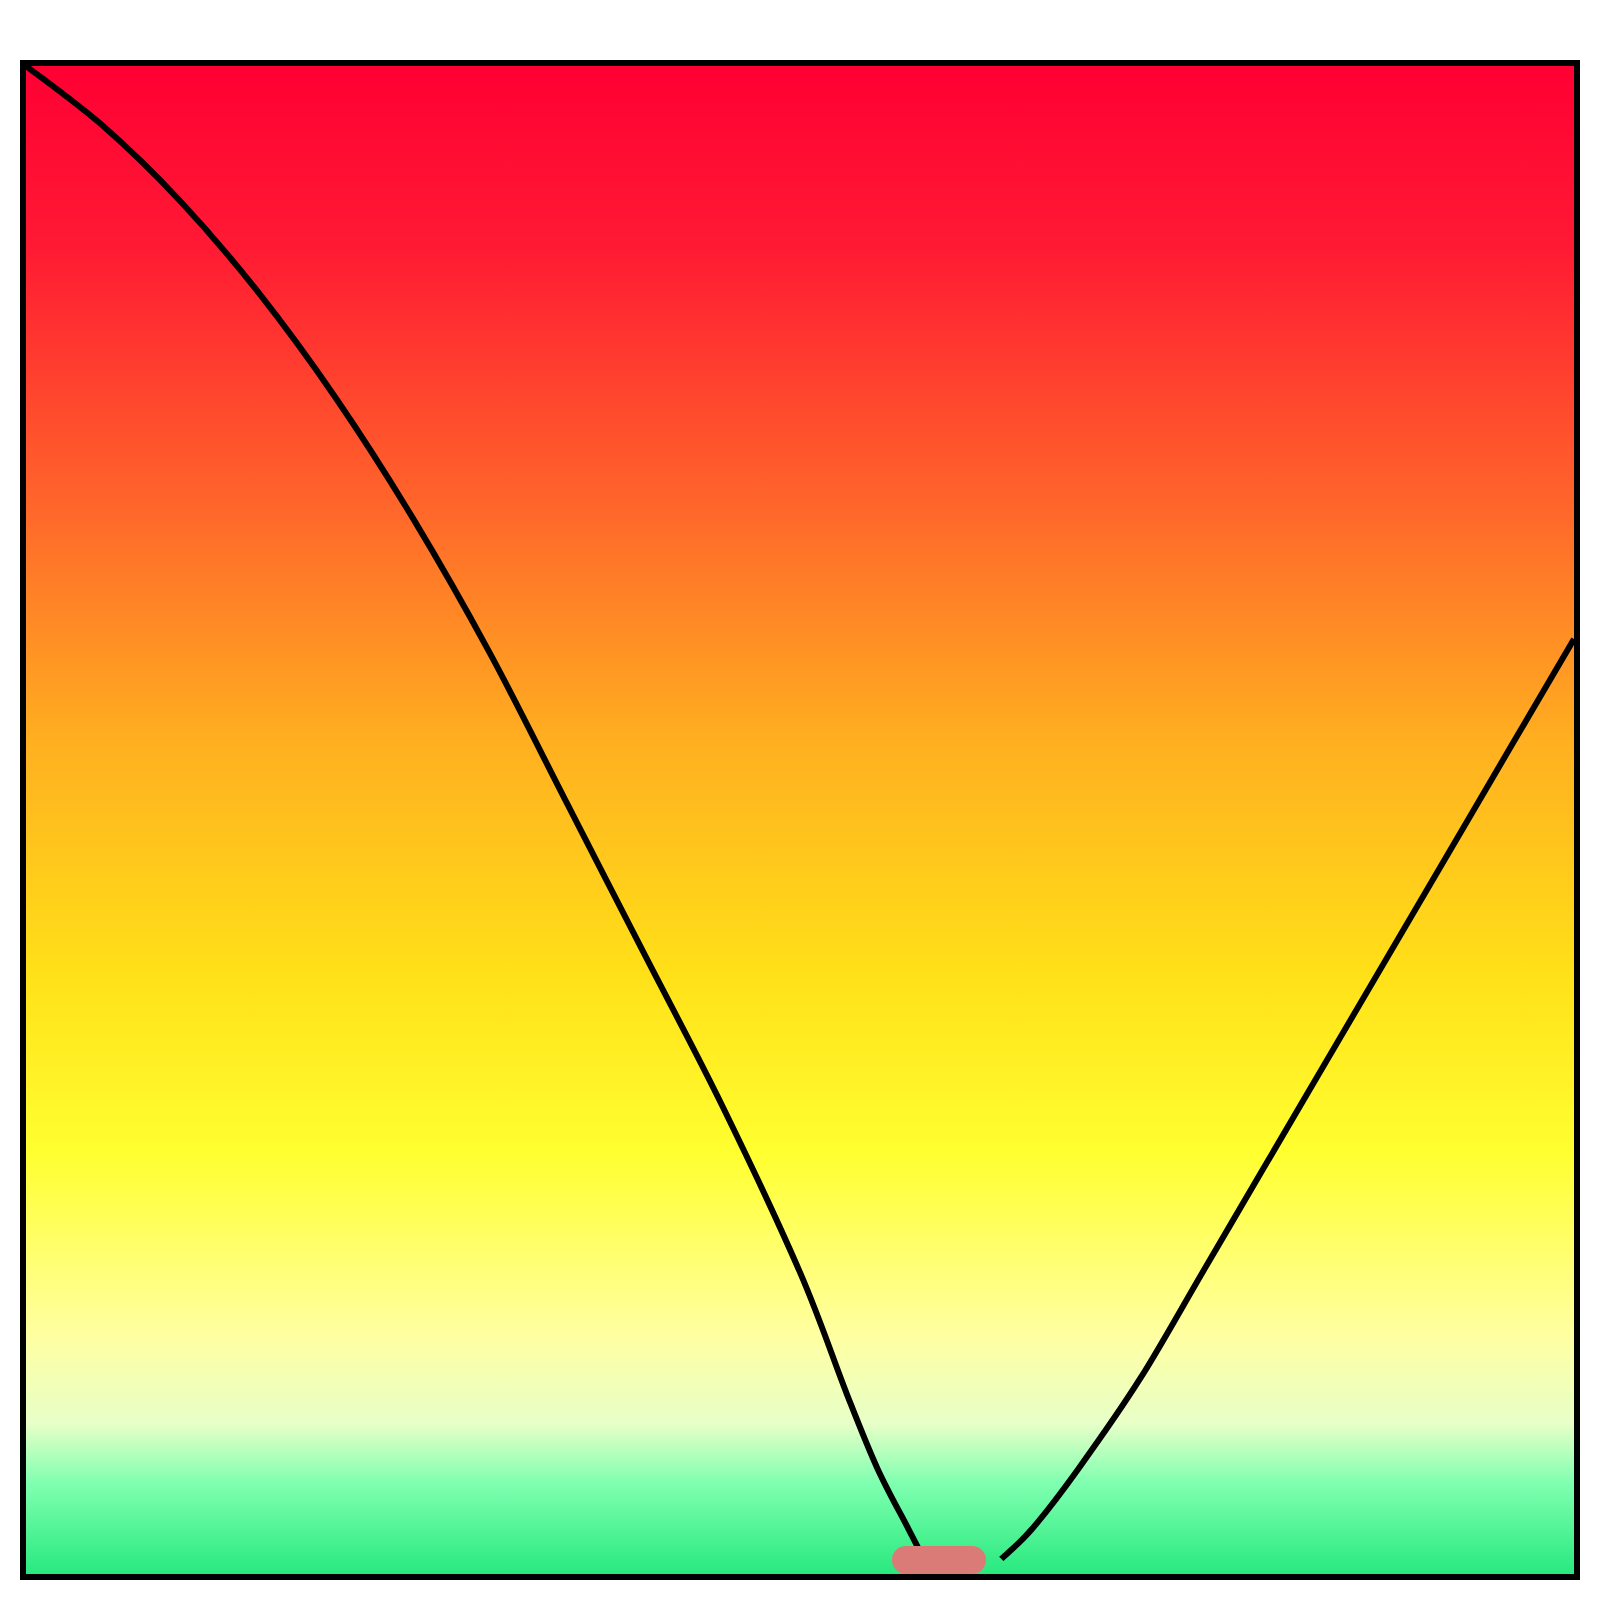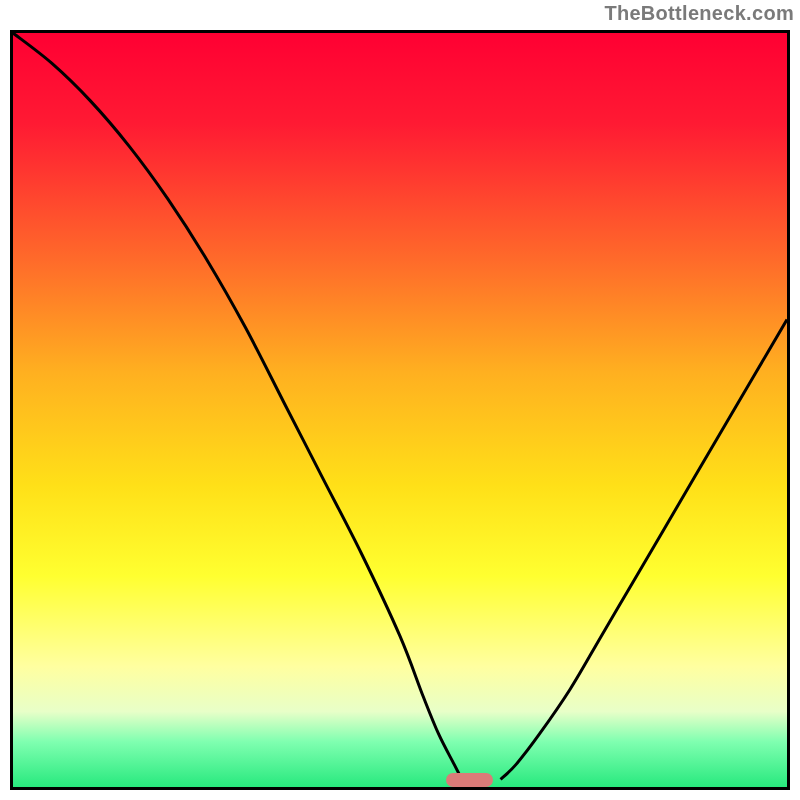--- a/index.html
+++ b/index.html
@@ -19,21 +19,20 @@
           #e8ffc8 90%,
           #7fffb0 94%,
           #28e97e 100%)}
   svg.curve{position:absolute;inset:0;width:100%;height:100%}
   .marker{position:absolute;height:14px;border-radius:7px;background:#da7b78}
 </style>
 </head>
 <body>
 
 <div class="stage">
-  <div class="watermark">TheBottleneck.com</div>
 
   <div class="plot">
     <div class="grad"></div>
 
     <svg class="curve" viewBox="0 0 774 754" preserveAspectRatio="none">
       <path id="curve-left" fill="none" stroke="#000000" stroke-width="3" d="M 0,0 C 6.45,5.026666666666681 25.800000000000004,18.85000000000008 38.7,30.160000000000082 C 51.6,41.470000000000084 64.5,54.03666666666669 77.4,67.86000000000001 C 90.30000000000001,81.68333333333334 103.19999999999999,96.76333333333336 116.1,113.10000000000002 C 129,129.4366666666667 141.9,147.03 154.8,165.88 C 167.70000000000002,184.73 180.6,204.8366666666667 193.5,226.20000000000005 C 206.4,247.5633333333334 219.29999999999998,270.18333333333334 232.2,294.06 C 245.1,317.93666666666667 258,344.32666666666665 270.9,369.46 C 283.79999999999995,394.5933333333333 296.70000000000005,419.7266666666667 309.6,444.86 C 322.5,469.99333333333334 335.40000000000003,493.87 348.3,520.26 C 361.2,546.65 376.68,579.3233333333334 387,603.2 C 397.32,627.0766666666667 403.77000000000004,647.1833333333333 410.22,663.52 C 416.67,679.8566666666667 420.5400000000001,689.9100000000001 425.70000000000005,701.22 C 430.86,712.53 437.30999999999995,723.84 441.17999999999995,731.38 C 445.04999999999995,738.92 447.62999999999994,743.9466666666667 448.91999999999996,746.46"></path>
       <path id="curve-right" fill="none" stroke="#000000" stroke-width="3" d="M 487.62,746.46 C 490.2,743.9466666666667 496.65000000000003,738.92 503.1,731.38 C 509.55,723.84 517.2900000000001,713.7866666666666 526.32,701.22 C 535.35,688.6533333333334 546.96,672.3166666666667 557.28,655.98 C 567.5999999999999,639.6433333333333 577.92,620.7933333333334 588.24,603.2 C 598.5600000000001,585.6066666666667 608.8800000000001,568.0133333333333 619.2,550.42 C 629.52,532.8266666666666 639.8399999999999,515.2333333333333 650.16,497.64 C 660.48,480.0466666666667 670.8,462.4533333333333 681.12,444.86 C 691.44,427.2666666666667 701.76,409.6733333333334 712.08,392.08000000000004 C 722.4000000000001,374.4866666666667 732.72,356.8933333333333 743.04,339.29999999999995 C 753.3599999999999,321.7066666666666 768.84,295.31666666666666 774,286.52"></path>
     </svg>
 
     <div id="opt-marker" class="marker" style="left: 433.44px; width: 46.44px; bottom: 0px; background: rgb(218, 123, 120);"></div>

